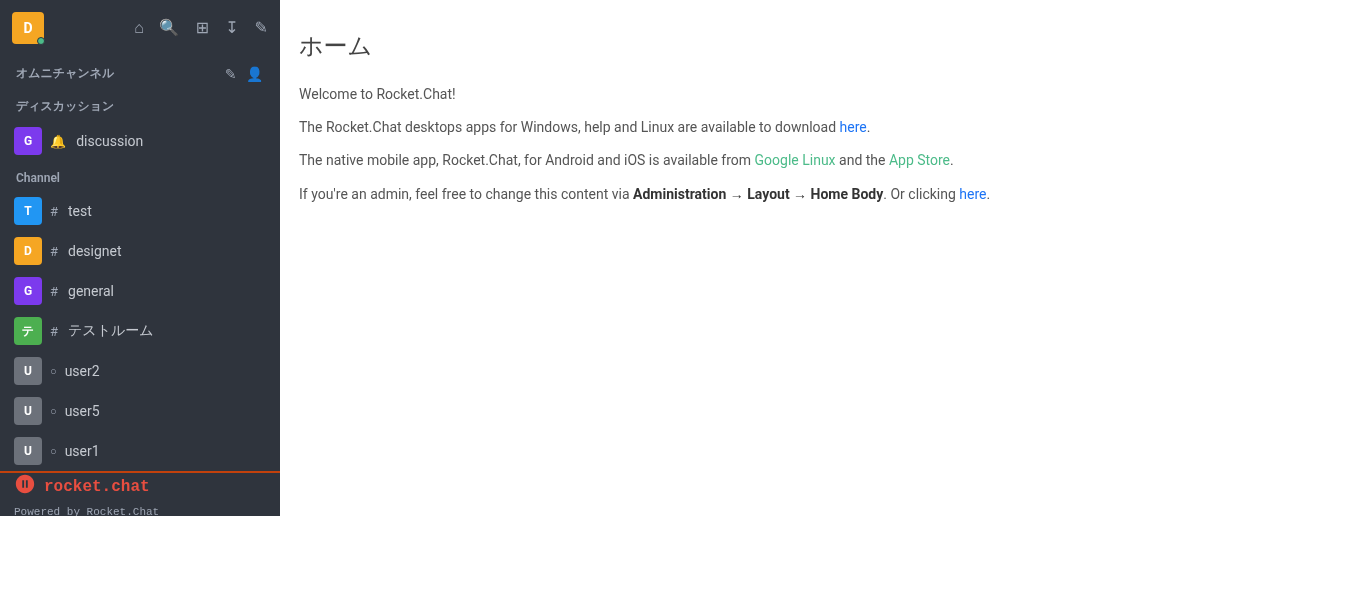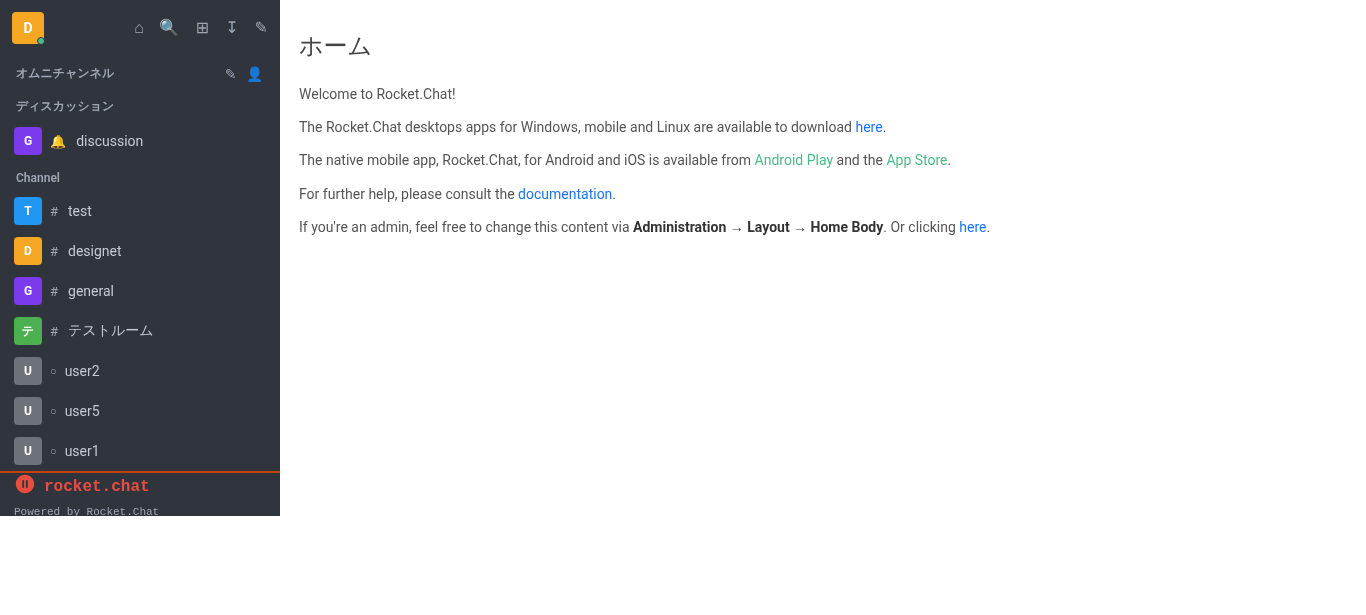--- a/index.html
+++ b/index.html
@@ -275,27 +275,24 @@
 </div>
 
 <div class="main-content">
   <h1 class="page-title">ホーム</h1>
 
   <p class="content-text">
     <span>Welcome to Rocket.Chat!</span>
   </p>
 
   <p class="content-text">
-    <span>The Rocket.Chat desktops apps for Windows, mobile and Linux are available to download </span><a href="#">here</a><span>.</span>
-  </p>
-
-  <p class="content-text">
-    <span>The native mobile app, Rocket.Chat, for Android and iOS is available from </span><a href="#" class="green">Android Play</a><span> and the </span><a href="#" class="green">App Store</a><span>.</span>
-  </p>
-
-  <p class="content-text">
-    <span>For further help, please consult the </span><a href="#">documentation</a><span>.</span>
-  </p>
+    <span>The Rocket.Chat desktops apps for Windows, help and Linux are available to download </span><a href="#">here</a><span>.</span>
+  </p>
+
+  <p class="content-text">
+    <span>The native mobile app, Rocket.Chat, for Android and iOS is available from </span><a href="#" class="green">Google Linux</a><span> and the </span><a href="#" class="green">App Store</a><span>.</span>
+  </p>
+
 
   <p class="content-text">
     <span>If you're an admin, feel free to change this content via </span><strong>Administration → Layout → Home Body</strong><span>. Or clicking </span><a href="#">here</a><span>.</span>
   </p>
 </div>
 
 </body></html>

